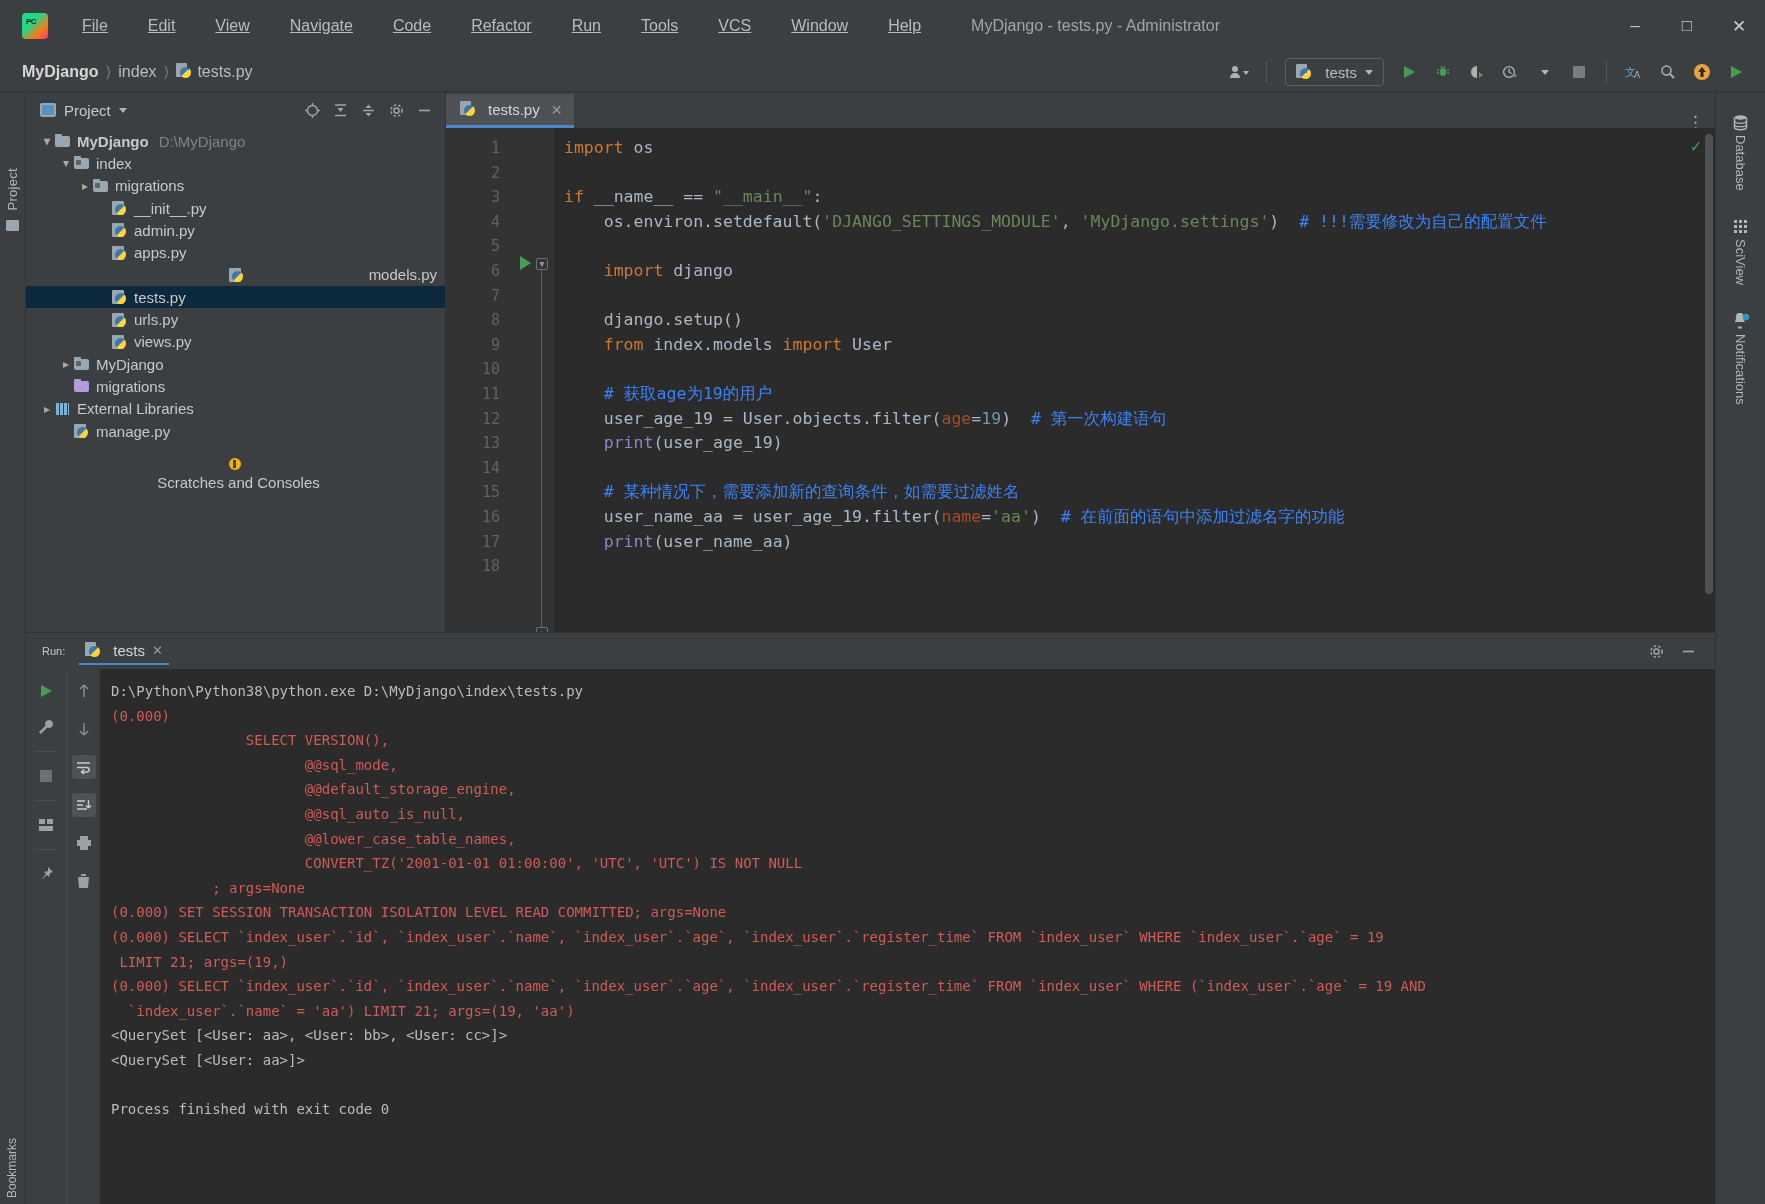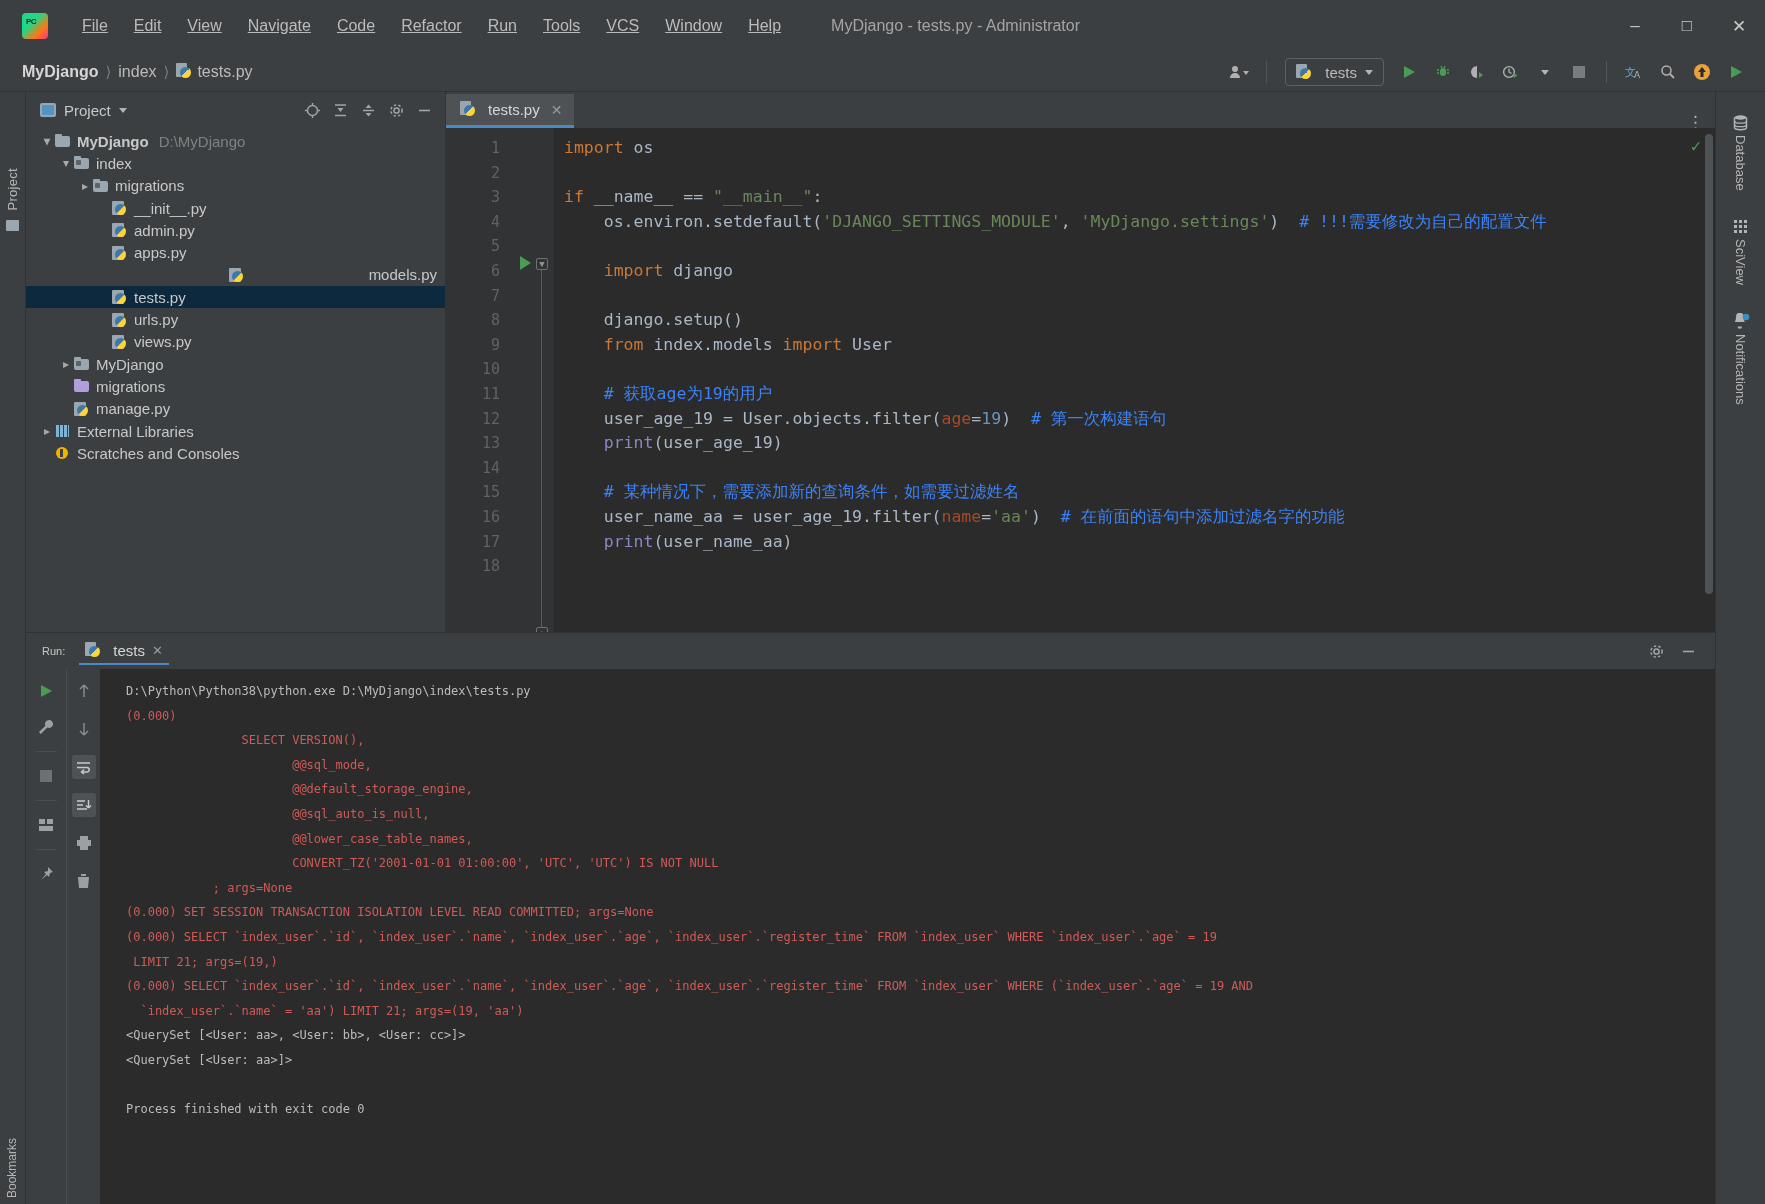--- a/index.html
+++ b/index.html
@@ -27,21 +27,21 @@
   .pc-logo {
     width: 26px; height: 26px; border-radius: 4px;
     background: linear-gradient(135deg,#21d789 0%,#21d789 38%,#f97a12 70%,#ff318c 100%);
     position: relative; margin-right: 22px; flex: 0 0 26px;
   }
   .pc-logo::after {
     content: "PC"; position: absolute; left: 4px; top: 4px;
     font-size: 8px; font-weight: bold; color: #1e1f22;
     letter-spacing: -0.5px;
   }
-  .menu { display: flex; align-items: flex-start; gap: 2px; }
+  .menu { display: flex; align-items: flex-start; gap: 16px; }
   .menu-item {
     color: #bbbbbb; font-size: 16px; padding: 4px 12px;
     white-space: nowrap; cursor: default;
   }
   .menu-item u { text-decoration: underline; }
   .win-title {
     color: #a4a4a4; font-size: 16px; margin-left: 38px; white-space: nowrap;
   }
   .win-controls {
     position: absolute; right: 0; top: 0; height: 52px;
@@ -291,22 +291,22 @@
   .run-tools2 {
     width: 34px; flex:0 0 34px; background:#3c3f41; display:flex; flex-direction:column;
     align-items:center; padding-top:10px; gap:14px;
     border-left:1px solid #4a4d4f;
   }
   .rt { width:24px; height:24px; display:flex; align-items:center; justify-content:center; color:#9aa0a3; }
   .rt.active { background:#4e5254; border-radius:3px; }
   .rt-sep { width:22px; height:1px; background:#4a4d4f; }
   .console {
     flex:1 1 auto; background:#2b2b2b; color:#bbbbbb;
-    font-family:"DejaVu Sans Mono", monospace; font-size:12px; line-height:24.6px;
-    padding: 10px 0 0 26px; white-space: pre; overflow:hidden;
+    font-family:"DejaVu Sans Mono", monospace; font-size:14px; line-height:24.6px;
+    padding: 10px 0 0 11px; white-space: pre; overflow:hidden;
     position: relative;
   }
   .c-red { color:#cf5b56; }
   .c-white { color:#bbbbbb; }
 </style>
 </head>
 <body>
 
 <div class="app">
 
@@ -526,31 +526,31 @@
                 <span class="ticon ic-folder ic-folder-src">
                   <span class="dot"></span>
                 </span>
                 <span>MyDjango</span>
               </div>
               <div class="tnode" style="padding-left: 33px;">
                 <span class="tarrow"></span>
                 <span class="ticon ic-folder ic-folder-purple"></span>
                 <span>migrations</span>
               </div>
-              <div class="tnode" style="padding-left: 33px;">
-                <span class="tarrow"></span>
-                <span class="ticon ic-py"></span>
-                <span>manage.py</span>
-              </div>
               <div class="tnode" style="padding-left: 14px;">
                 <span class="tarrow closed"></span>
                 <span class="ticon ic-lib"></span>
                 <span>External Libraries</span>
               </div>
-              <div class="tnode" style="padding-left: 14px;">
+              <div class="tnode" style="padding-left: 33px;">
+                <span class="tarrow"></span>
+                <span class="ticon ic-py"></span>
+                <span>manage.py</span>
+              </div>
+              <div class="tnode" style="padding-left: 14px; flex-direction: column;">
                 <span class="tarrow"></span>
                 <span class="ticon ic-scratch"></span>
                 <span>Scratches and Consoles</span>
               </div>
             </div>
         </div>
 
         <div class="editor-wrap">
           <div class="tabbar">
             <div class="etab">

